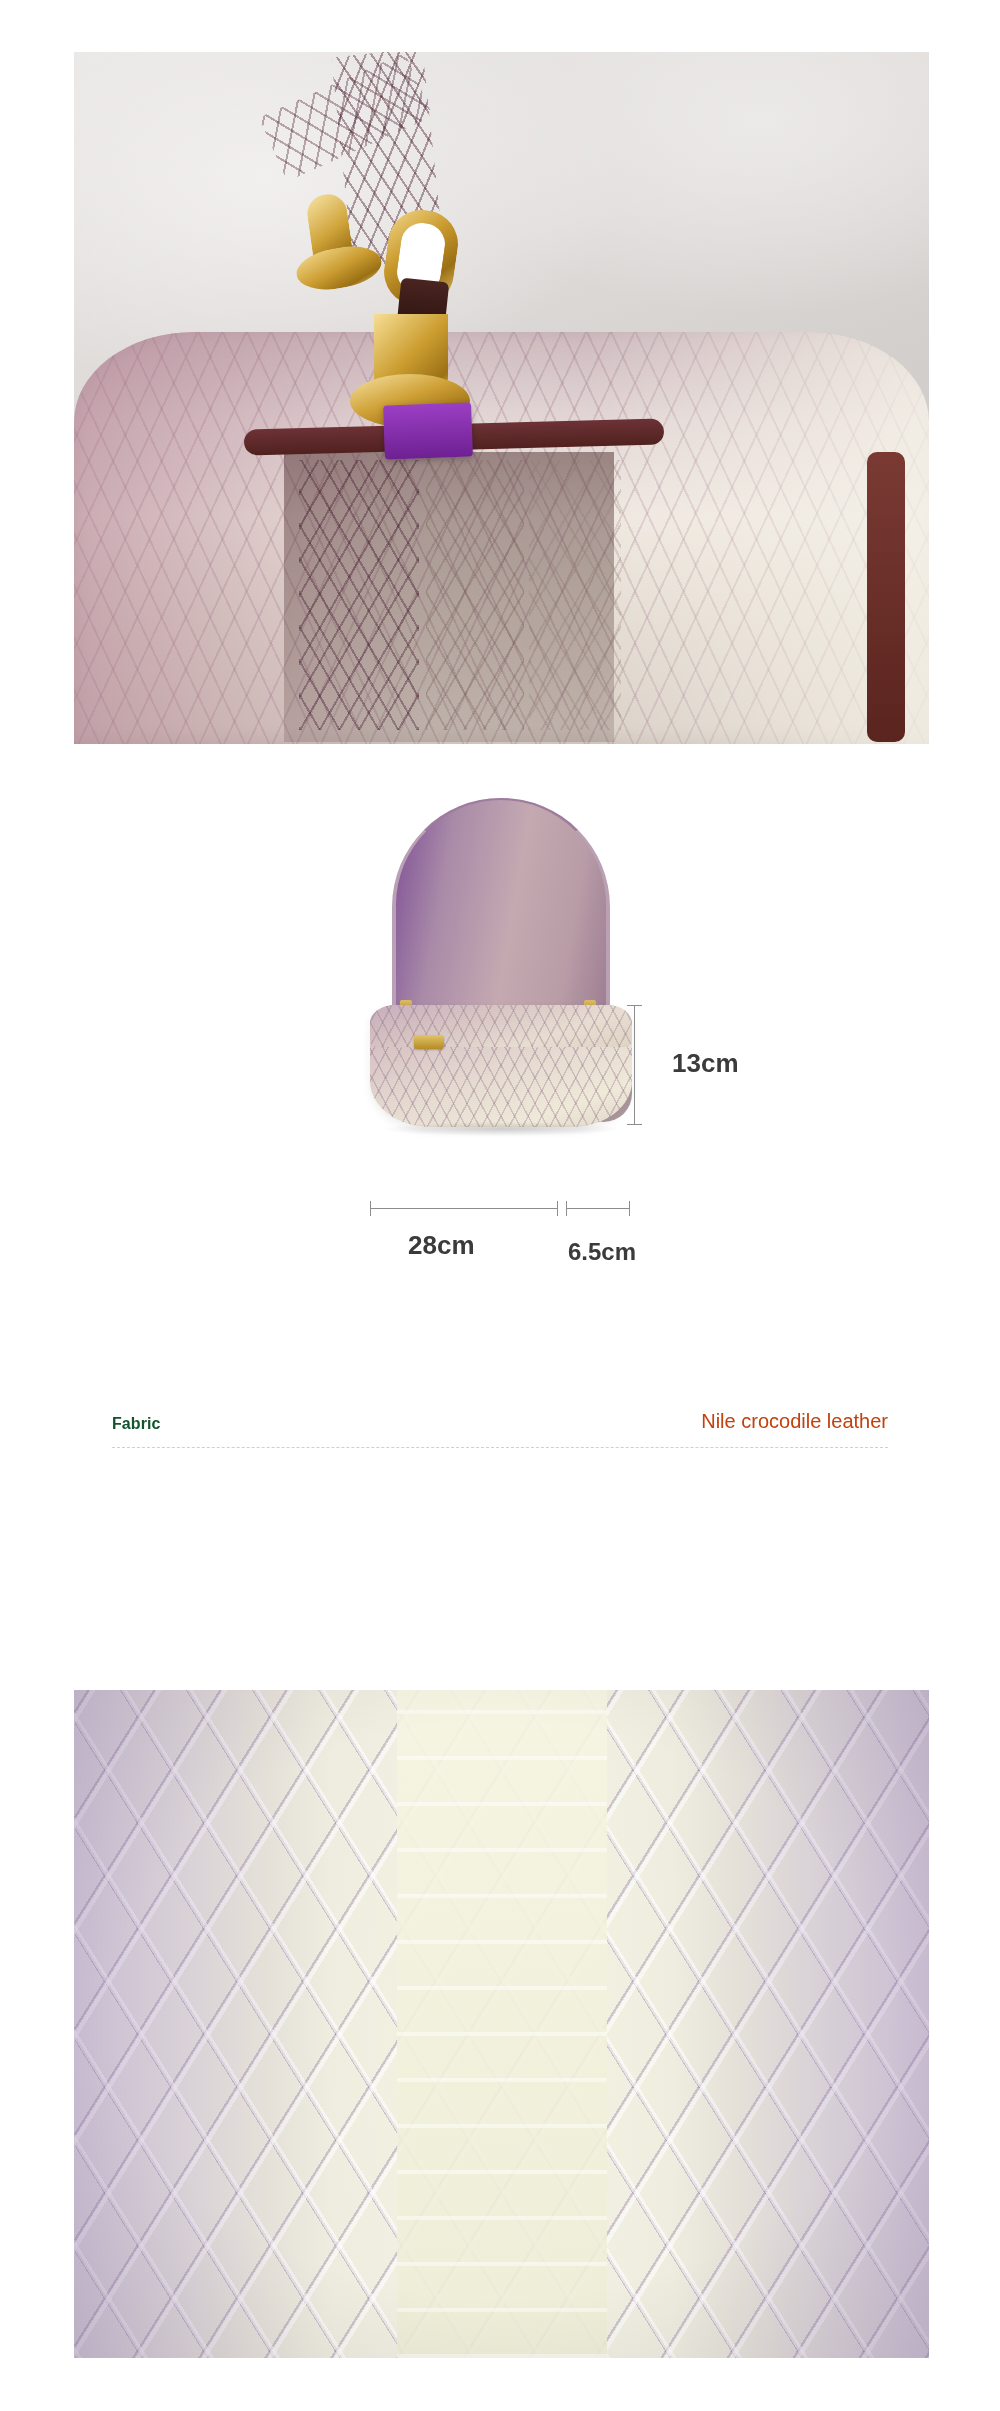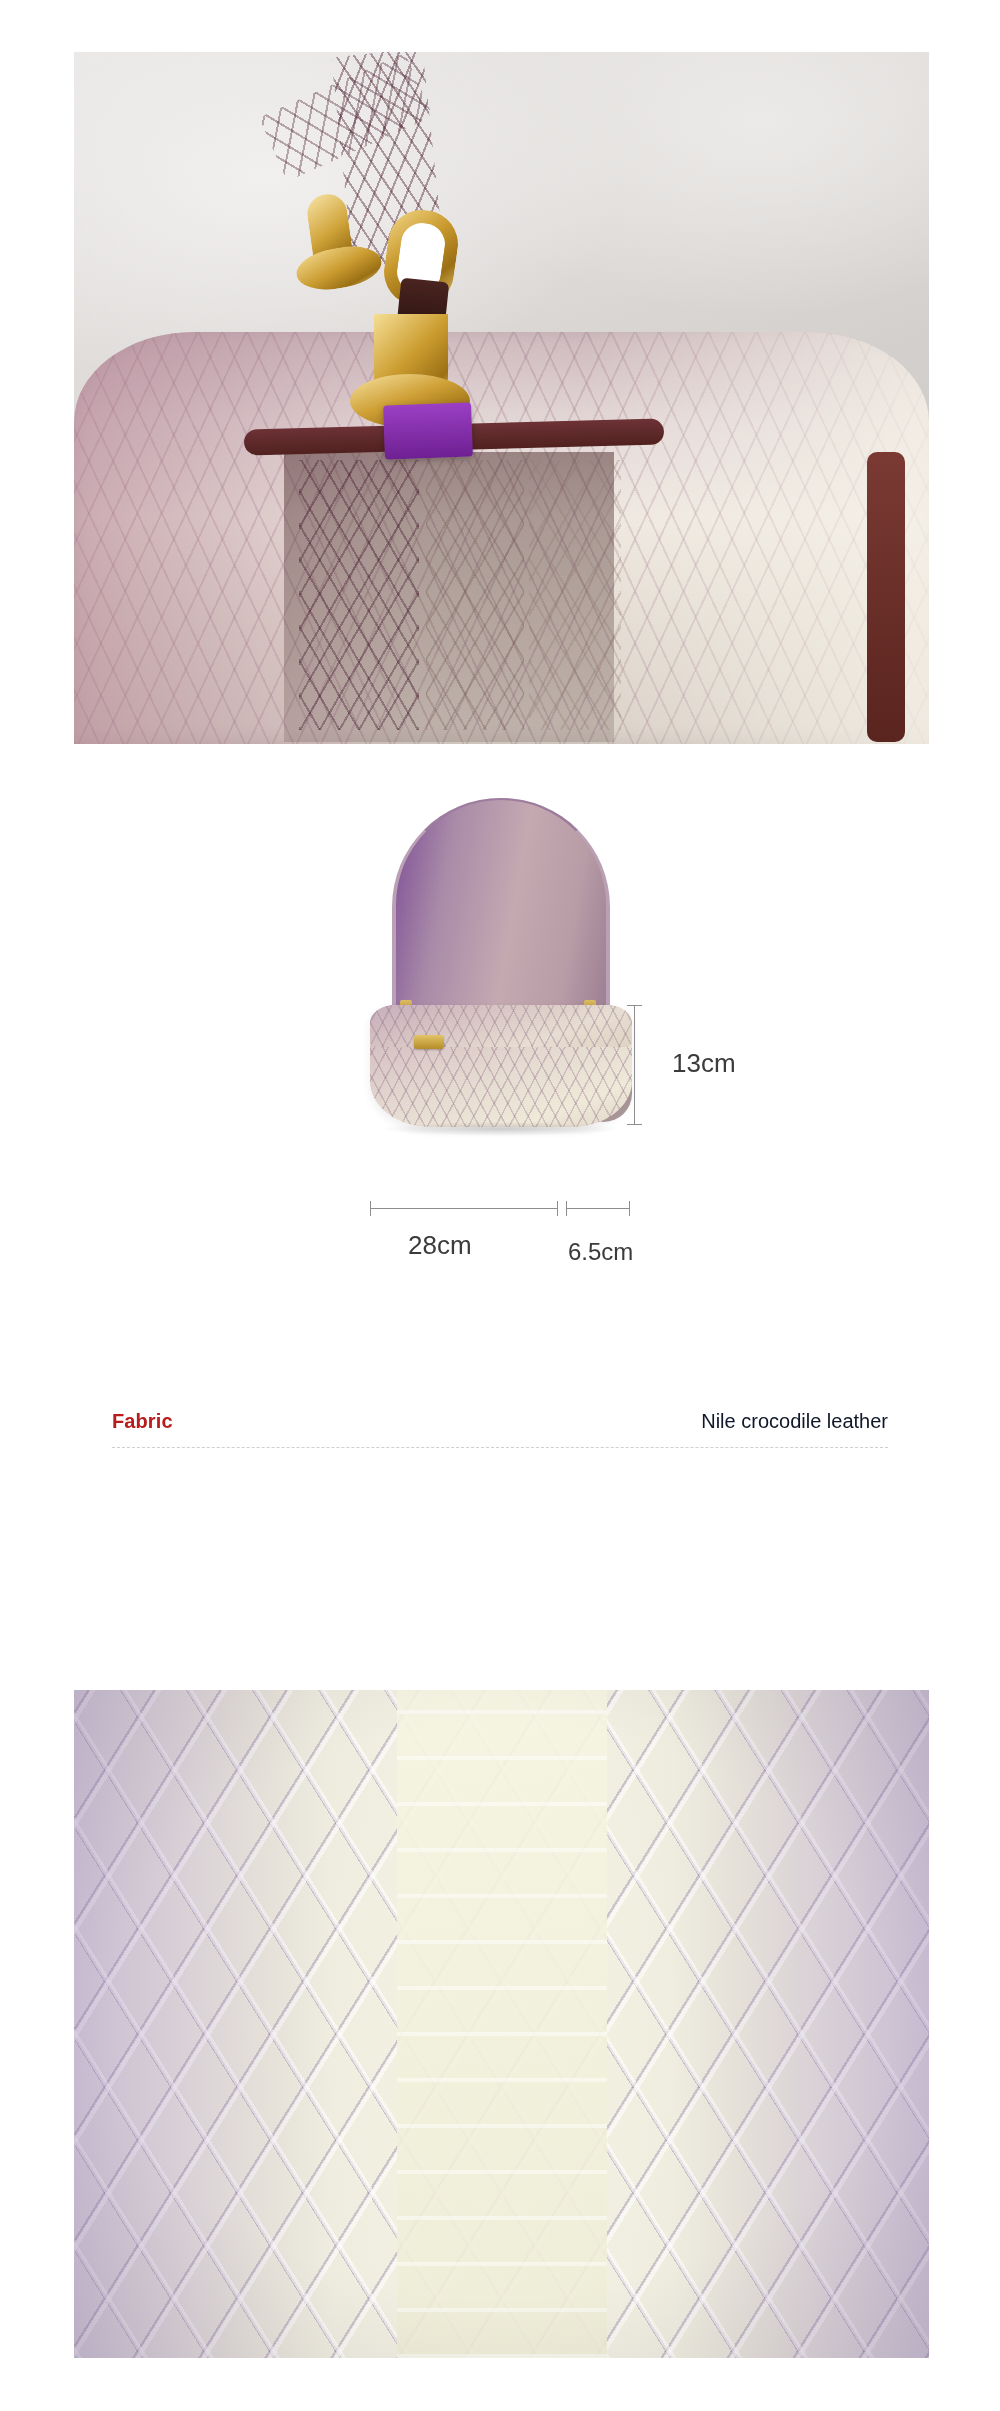--- a/index.html
+++ b/index.html
@@ -304,20 +304,21 @@
     position: absolute; top: -7px; width: 1px; height: 15px; background: #8d8d8d;
   }
   .meas-h2 .cap-l { left: 0; }
   .meas-h2 .cap-r { right: 0; }
   .meas-label {
     position: absolute;
     font-size: 26px;
     color: #3b3b3b;
     font-family: "Liberation Sans", sans-serif;
     white-space: nowrap;
+    font-weight: bold;
   }
   .label-height { left: 672px; top: 258px; }
   .label-width  { left: 408px; top: 440px; }
   .label-depth  { left: 568px; top: 448px; font-size: 24px; }
 
   
   .specs {
     position: absolute;
     left: 112px;
     top: 1410px;
@@ -327,29 +328,29 @@
     position: relative;
     display: flex;
     align-items: flex-end;
     justify-content: space-between;
     padding: 0 0 14px 0;
     border-bottom: 1px dashed #cfcfcf;
     margin-bottom: 42px;
   }
   .spec-row:last-child { margin-bottom: 0; }
   .spec-key {
-    font-size: 20px;
+    font-size: 16px;
     font-weight: bold;
-    color: #b91c1c;
+    color: #14532d;
     letter-spacing: 0.1px;
     text-align: right;
   }
   .spec-val {
     font-size: 20px;
-    color: #0f172a;
+    color: #c2410c;
   }
 
   
   .texture {
     position: absolute;
     left: 74px;
     top: 1690px;
     width: 855px;
     height: 668px;
     overflow: hidden;

